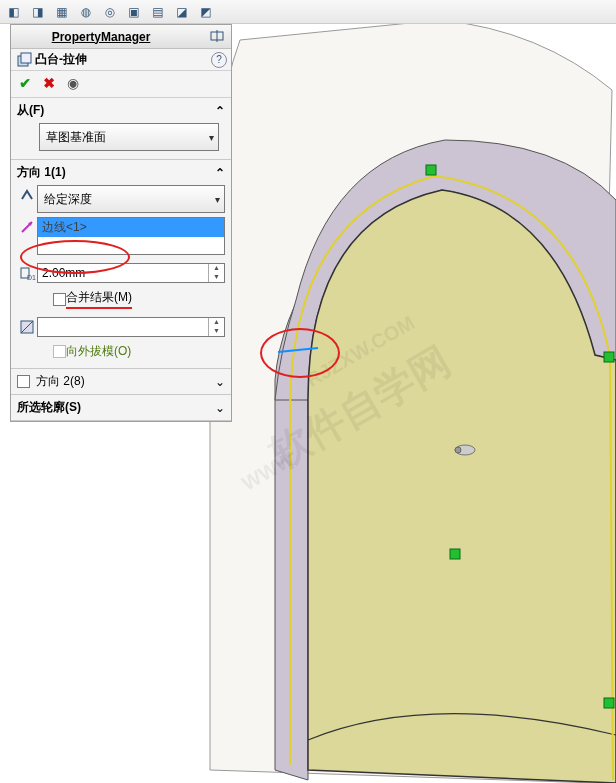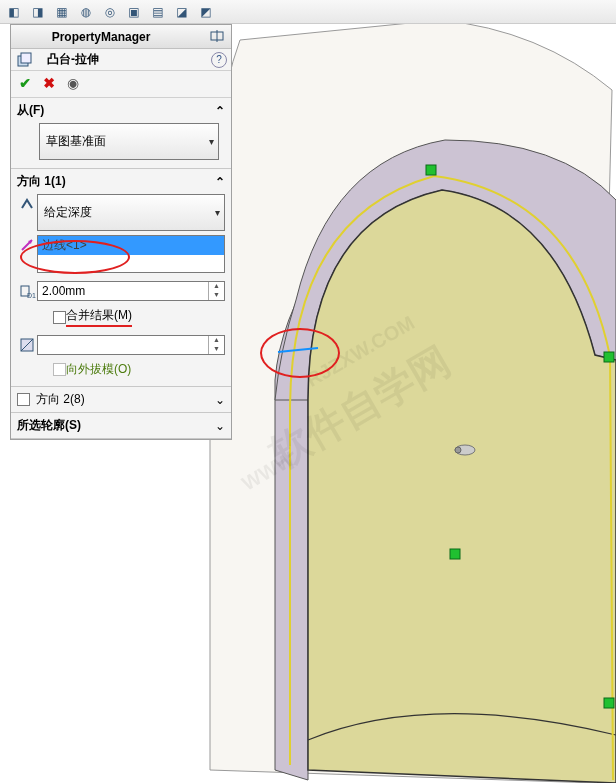--- a/index.html
+++ b/index.html
@@ -41,30 +41,31 @@
       background: #f4f4f4;
       border: 1px solid #a0a0a0;
     }
     .panel-header {
       height: 24px;
       background: linear-gradient(#f8f8f8,#e0e0e0);
       border-bottom:1px solid #c0c0c0;
       display:flex; align-items:center;
       padding:0 4px;
       gap:22px;
+      text-decoration:underline;
     }
     .panel-header .title {
       flex:1; font-weight:bold; text-align:center;
     }
     .panel-header .pin {
       width:18px;height:18px;
     }
     .feature-row {
       height:22px; display:flex; align-items:center;
-      padding:2px 4px; gap:14px;
+      padding:2px 4px; gap:2px;
       border-bottom:1px solid #d0d0d0;
     }
     .feature-row .ficon {
       width:18px;height:18px;
     }
     .feature-row .fname { font-weight:bold; }
     .feature-row .help {
       margin-left:auto; width:16px;height:16px; border:1px solid #88a; border-radius:50%;
       display:flex;align-items:center;justify-content:center; color:#358; font-size:10px;
     }
@@ -76,21 +77,21 @@
     .act { width:16px;height:16px; display:flex;align-items:center;justify-content:center; font-size:14px;}
     .section {
       border-bottom:1px solid #c8c8c8;
       padding:4px 6px 8px 6px;
     }
     .section-head {
       display:flex; align-items:center; font-weight:bold; margin-bottom:4px;
     }
     .section-head .chev { margin-left:auto; cursor:pointer; }
     .combo {
-      width: 180px; height:37px;
+      width: 180px; height:28px;
       border:1px solid #7a7a7a; background:linear-gradient(#fefefe,#e8e8e8);
       display:flex; align-items:center; padding:0 18px 0 6px;
       position:relative; margin-left:22px;
     }
     .combo::after{
       content:"▾"; position:absolute; right:4px; font-size:10px; color:#333;
     }
     .field-row {
       display:flex; align-items:flex-start; margin-top:4px;
     }

